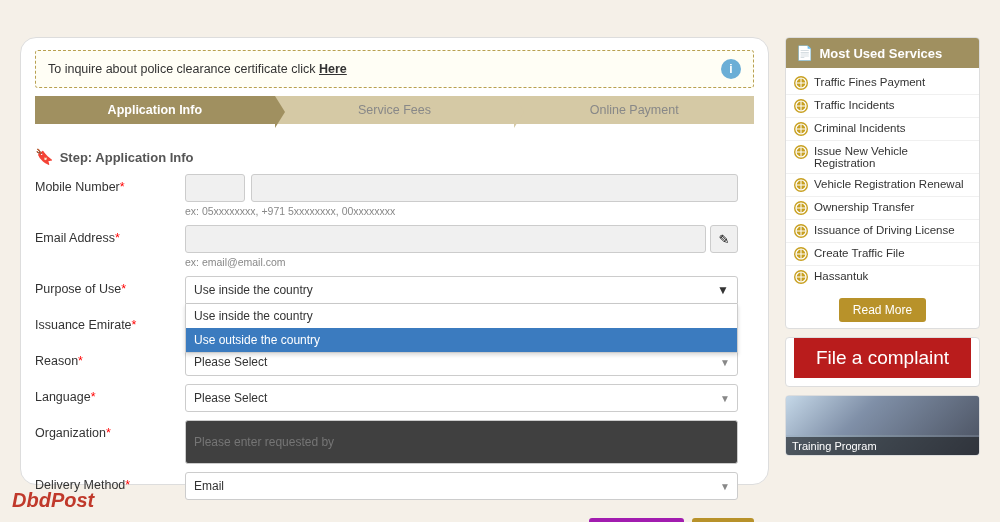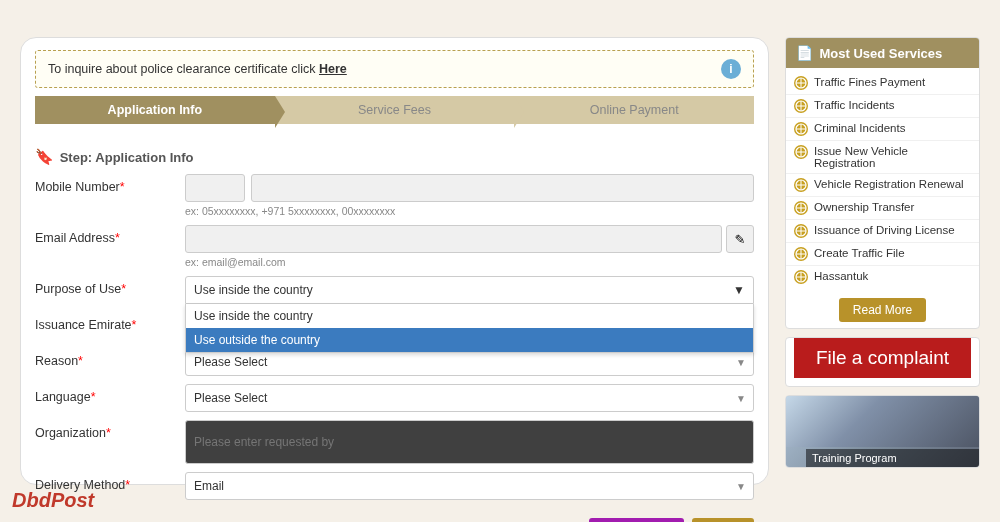--- a/index.html
+++ b/index.html
@@ -109,21 +109,21 @@
       color: #555;
       font-weight: bold;
     }
     .bookmark-icon {
       color: #a09060;
       font-size: 15px;
     }
 
     
     .form-body {
-      padding: 0 14px 10px 14px;
+      padding: 0 30px 10px 14px;
       display: flex;
       flex-direction: column;
       gap: 8px;
     }
     .form-row {
       display: flex;
       align-items: flex-start;
       gap: 10px;
     }
     .form-label {
@@ -318,26 +318,25 @@
       border-radius: 0;
       padding: 9px 14px;
       width: calc(100% - 16px);
       margin: 0 8px 8px 8px;
       font-size: 19px;
       cursor: pointer;
       text-align: center;
     }
     .training-img {
       width: 100%;
-      height: 71px;
+      height: 59px;
       background: linear-gradient(135deg, #b0c4d8 0%, #8090a0 50%, #606878 100%);
       position: relative;
       display: flex;
       align-items: flex-end;
-      padding-left: 20px;
     }
     .training-label {
       background: rgba(0,0,0,0.5);
       color: #fff;
       font-size: 11px;
       padding: 3px 6px;
       width: 100%;
     }
   </style>
 </head>

